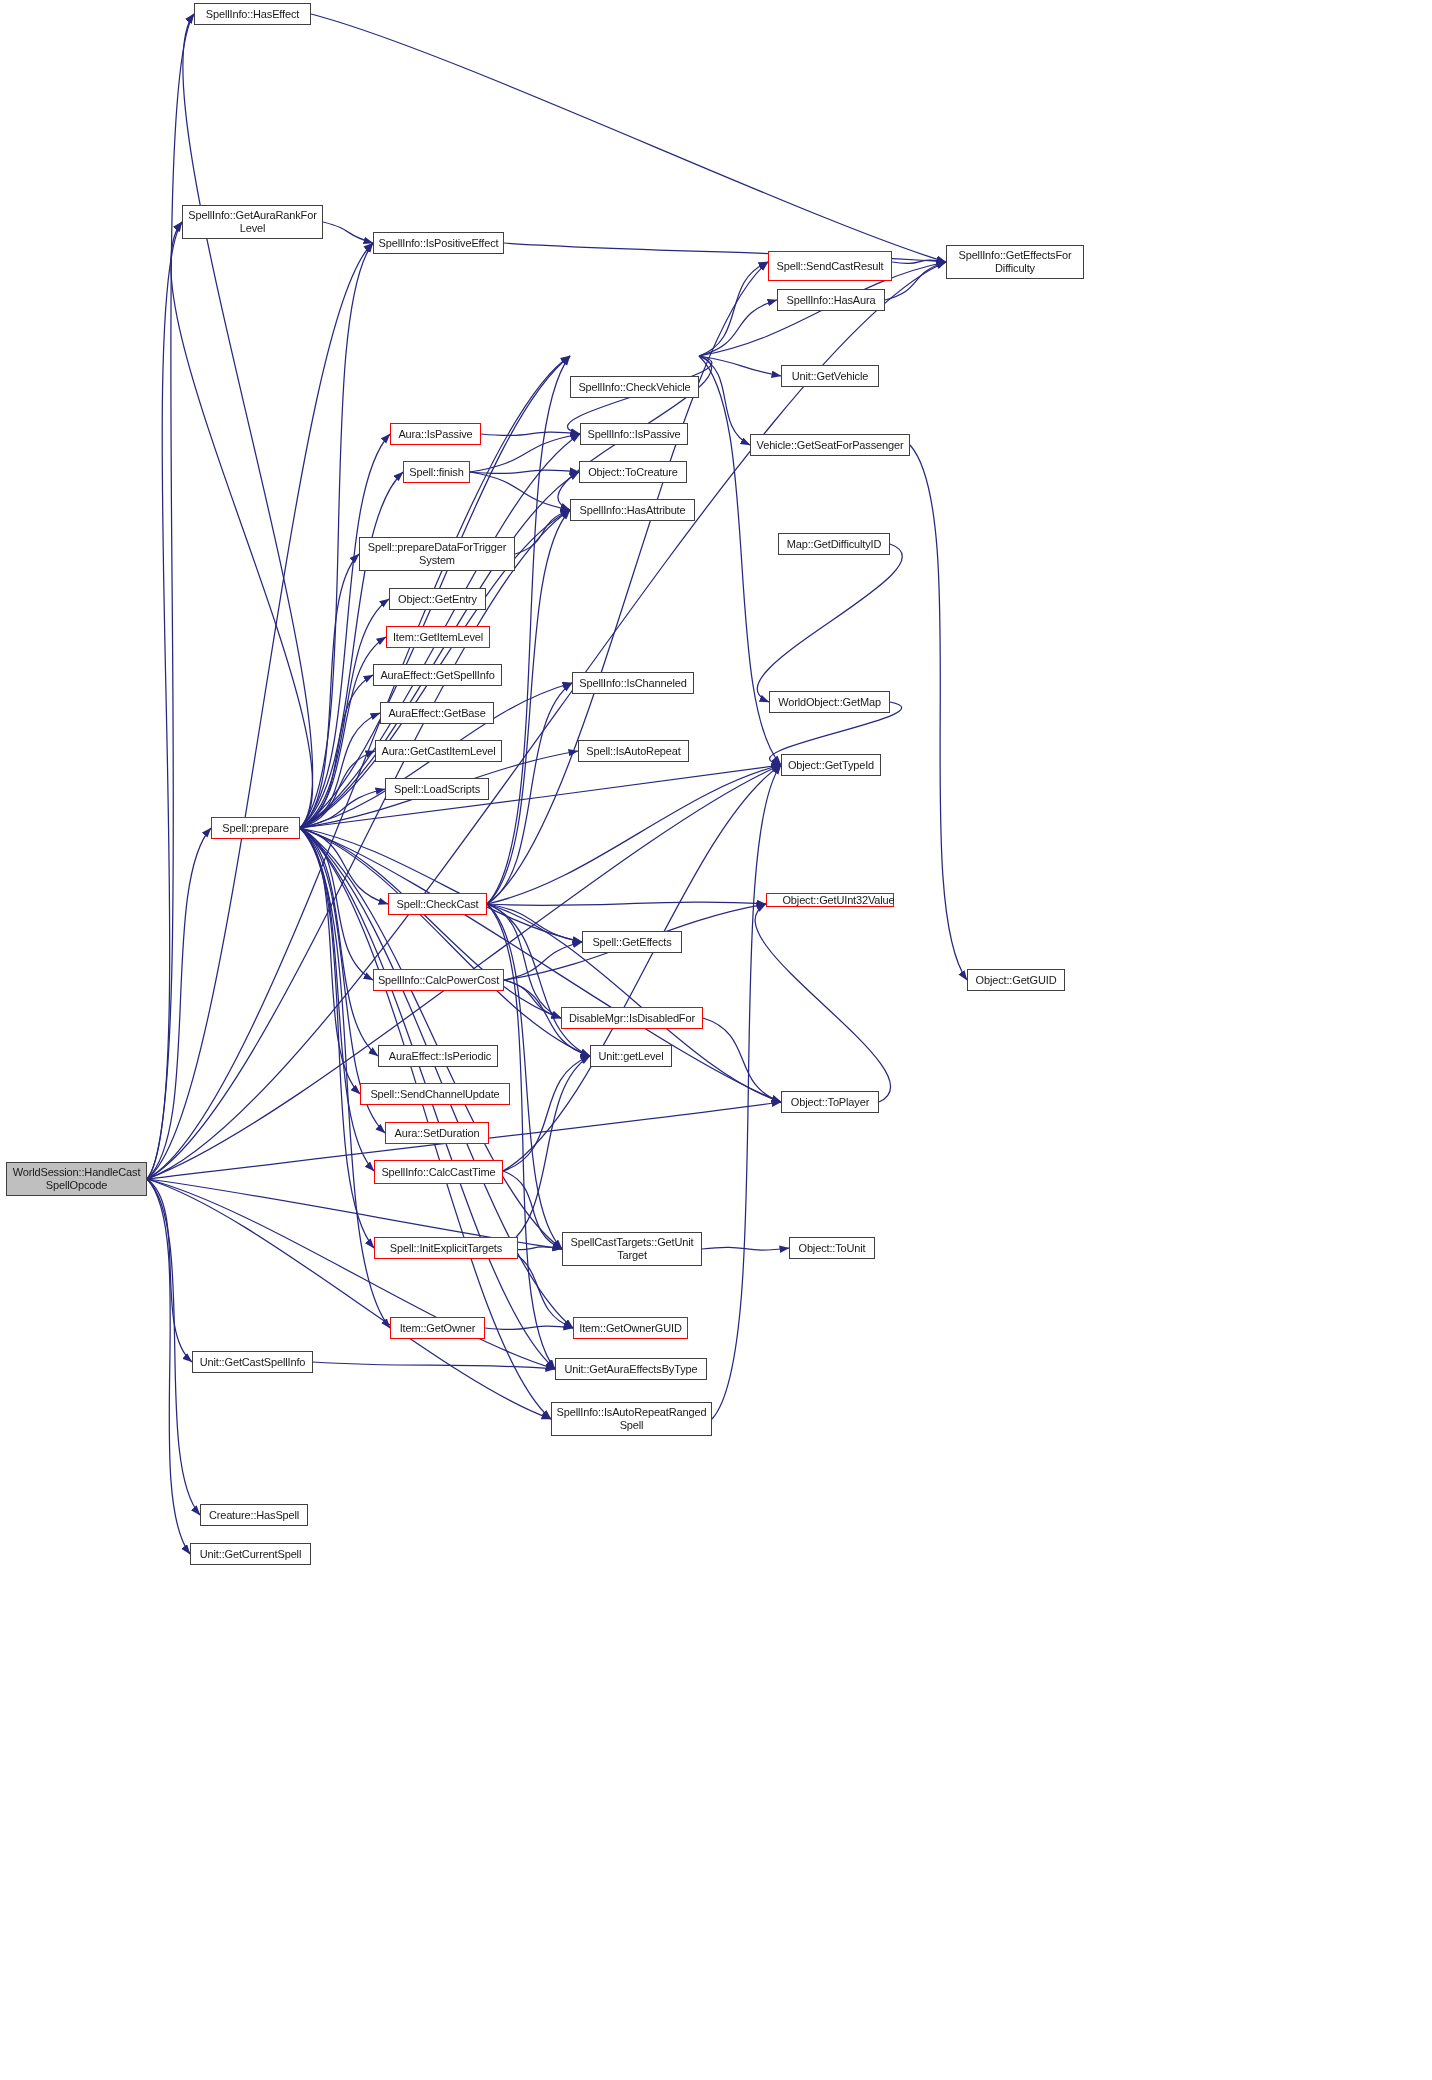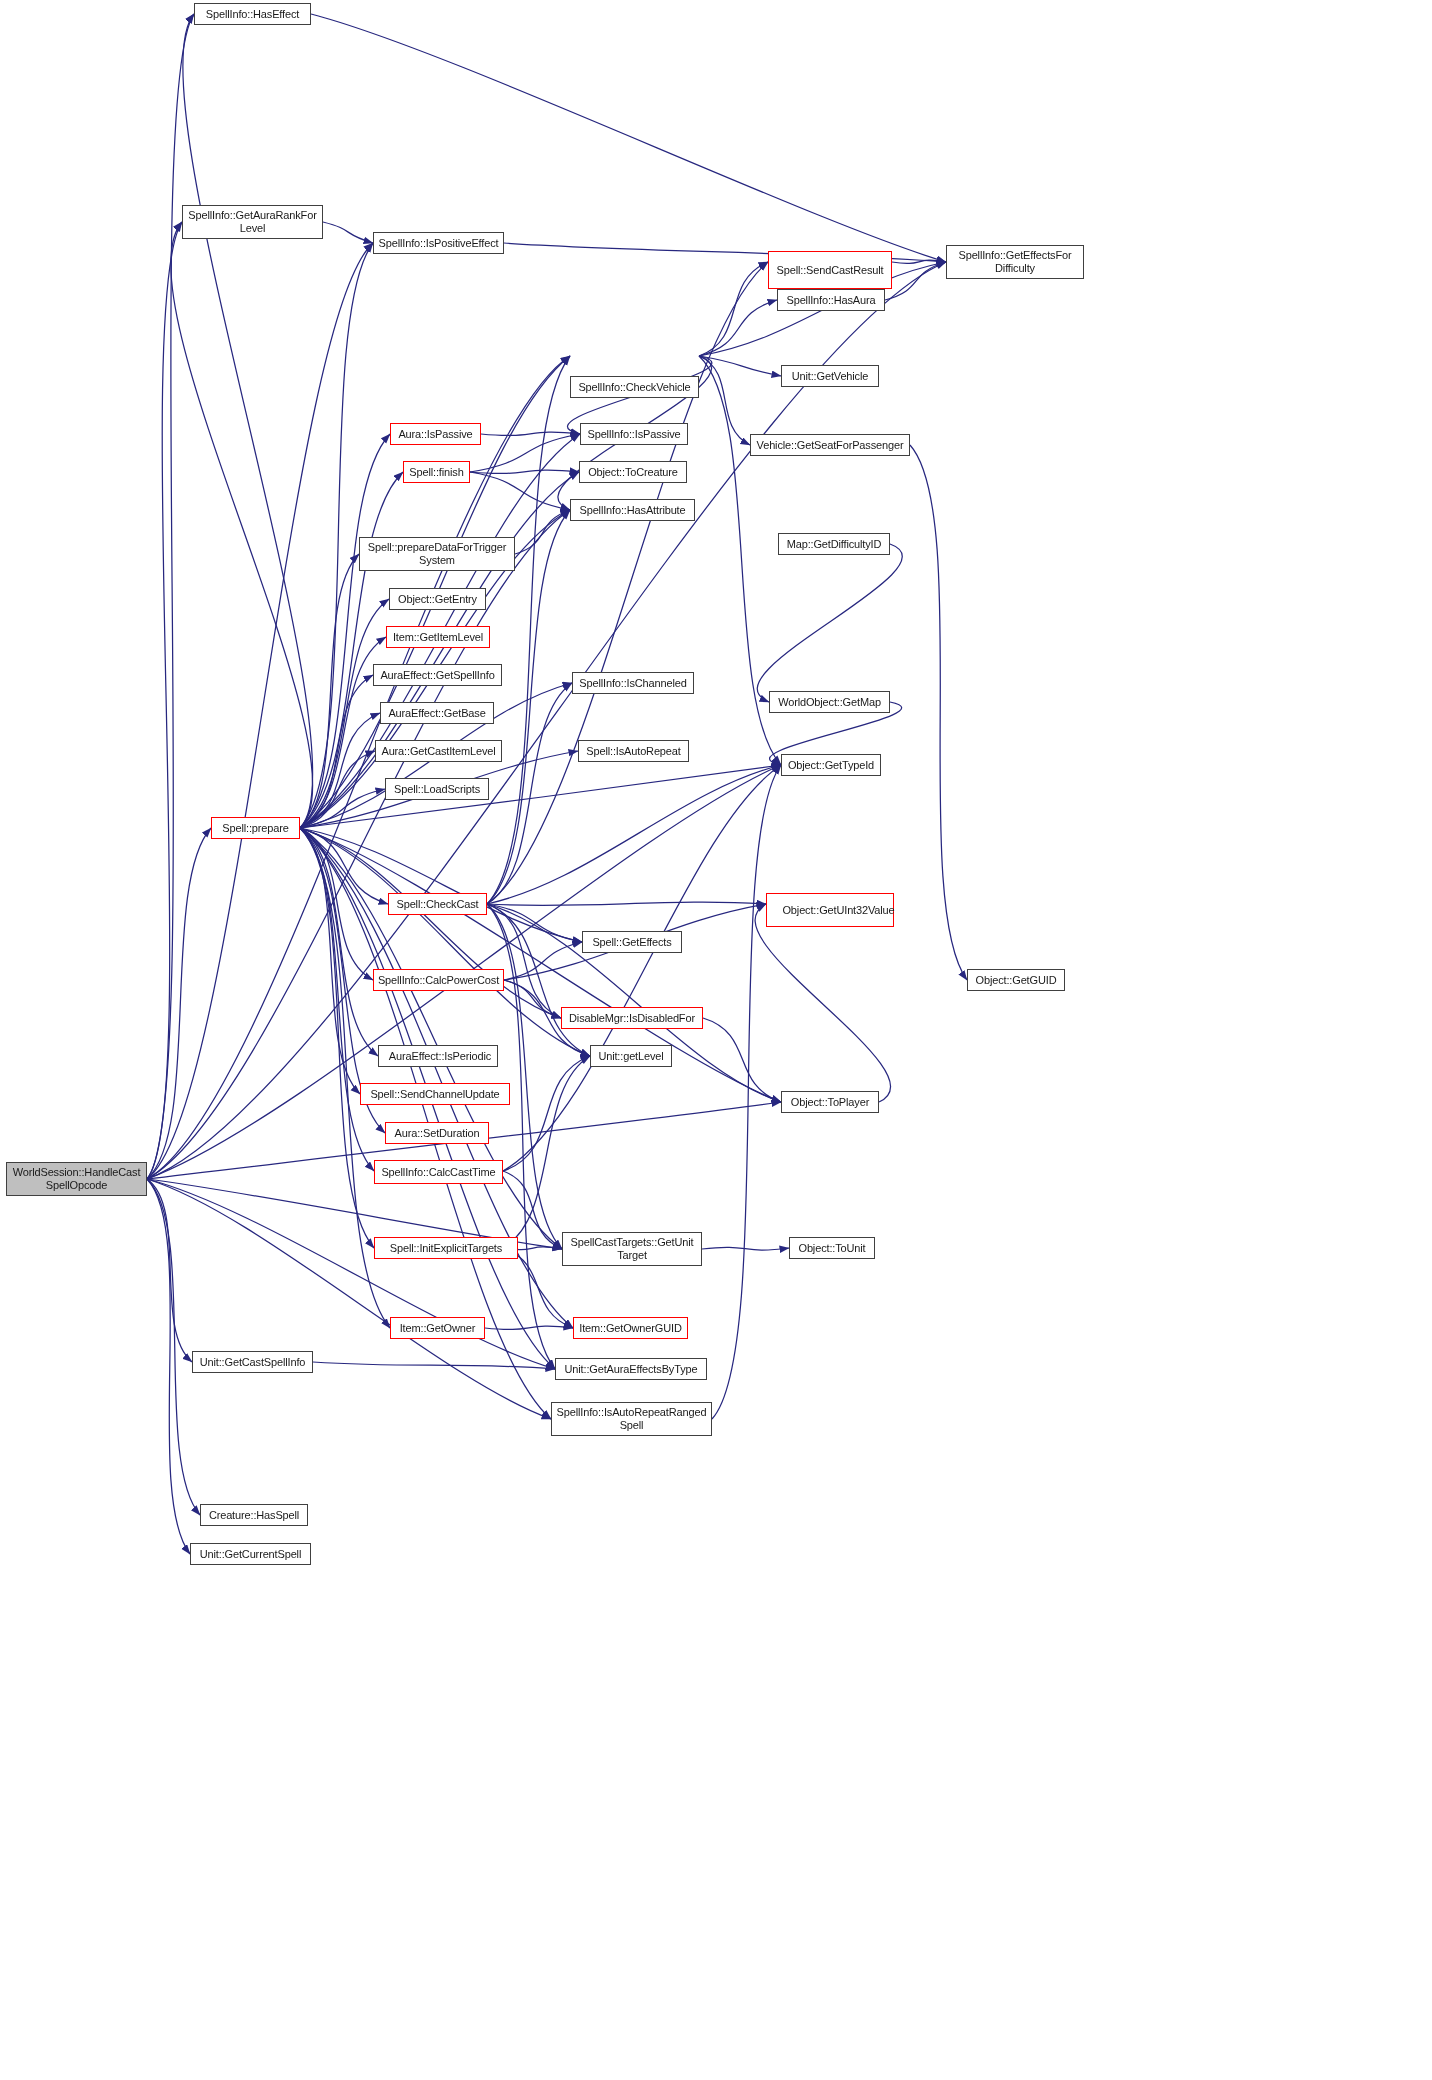--- a/index.html
+++ b/index.html
@@ -166,21 +166,21 @@
         <path d="M 712,1419 C 775.02,1350 722.58,843.2 781,765" fill="none" stroke="#27277f" stroke-width="1.25" marker-end="url(#arrow)"></path>
       </g>
   </svg>
   <div id="node-layer">
       <div class="gnode root" style="left: 6px; top: 1162px; width: 141px; height: 34px;">WorldSession::HandleCast
 SpellOpcode</div>
       <div class="gnode" style="left: 194px; top: 3px; width: 117px; height: 22px;">SpellInfo::HasEffect</div>
       <div class="gnode" style="left: 182px; top: 205px; width: 141px; height: 34px;">SpellInfo::GetAuraRankFor
 Level</div>
       <div class="gnode" style="left: 373px; top: 232px; width: 131px; height: 22px;">SpellInfo::IsPositiveEffect</div>
-      <div class="gnode red" style="left: 768px; top: 251px; width: 124px; height: 38px;">Spell::SendCastResult</div>
+      <div class="gnode red" style="left: 768px; top: 251px; width: 124px; height: 30px;">Spell::SendCastResult</div>
       <div class="gnode" style="left: 946px; top: 245px; width: 138px; height: 34px;">SpellInfo::GetEffectsFor
 Difficulty</div>
       <div class="gnode" style="left: 777px; top: 289px; width: 108px; height: 22px;">SpellInfo::HasAura</div>
       <div class="gnode" style="left: 570px; top: 345px; width: 129px; height: 22px; margin-top: 31px;">SpellInfo::CheckVehicle</div>
       <div class="gnode" style="left: 781px; top: 365px; width: 98px; height: 22px;">Unit::GetVehicle</div>
       <div class="gnode" style="left: 750px; top: 434px; width: 160px; height: 22px;">Vehicle::GetSeatForPassenger</div>
       <div class="gnode" style="left: 580px; top: 423px; width: 108px; height: 22px;">SpellInfo::IsPassive</div>
       <div class="gnode red" style="left: 390px; top: 423px; width: 91px; height: 22px;">Aura::IsPassive</div>
       <div class="gnode" style="left: 579px; top: 461px; width: 108px; height: 22px;">Object::ToCreature</div>
       <div class="gnode red" style="left: 403px; top: 461px; width: 67px; height: 22px;">Spell::finish</div>
@@ -193,21 +193,21 @@
       <div class="gnode" style="left: 373px; top: 664px; width: 129px; height: 22px;">AuraEffect::GetSpellInfo</div>
       <div class="gnode" style="left: 572px; top: 672px; width: 122px; height: 22px;">SpellInfo::IsChanneled</div>
       <div class="gnode" style="left: 769px; top: 691px; width: 121px; height: 22px;">WorldObject::GetMap</div>
       <div class="gnode" style="left: 380px; top: 702px; width: 114px; height: 22px;">AuraEffect::GetBase</div>
       <div class="gnode" style="left: 578px; top: 740px; width: 111px; height: 22px;">Spell::IsAutoRepeat</div>
       <div class="gnode" style="left: 375px; top: 740px; width: 127px; height: 22px;">Aura::GetCastItemLevel</div>
       <div class="gnode" style="left: 781px; top: 754px; width: 100px; height: 22px;">Object::GetTypeId</div>
       <div class="gnode" style="left: 385px; top: 778px; width: 104px; height: 22px;">Spell::LoadScripts</div>
       <div class="gnode red" style="left: 211px; top: 817px; width: 89px; height: 22px;">Spell::prepare</div>
       <div class="gnode red" style="left: 388px; top: 893px; width: 99px; height: 22px;">Spell::CheckCast</div>
-      <div class="gnode red" style="left: 766px; top: 893px; width: 128px; height: 34px; padding-left: 20px;">Object::GetUInt32Value</div>
+      <div class="gnode red" style="left: 766px; top: 893px; width: 128px; height: 14px; padding-left: 20px;">Object::GetUInt32Value</div>
       <div class="gnode" style="left: 582px; top: 931px; width: 100px; height: 22px;">Spell::GetEffects</div>
       <div class="gnode" style="left: 967px; top: 969px; width: 98px; height: 22px;">Object::GetGUID</div>
       <div class="gnode red" style="left: 373px; top: 969px; width: 131px; height: 22px;">SpellInfo::CalcPowerCost</div>
       <div class="gnode red" style="left: 561px; top: 1007px; width: 142px; height: 22px;">DisableMgr::IsDisabledFor</div>
       <div class="gnode" style="left: 590px; top: 1045px; width: 82px; height: 22px;">Unit::getLevel</div>
       <div class="gnode" style="left: 378px; top: 1045px; width: 120px; height: 22px; padding-left: 7px;">AuraEffect::IsPeriodic</div>
       <div class="gnode red" style="left: 360px; top: 1083px; width: 150px; height: 22px;">Spell::SendChannelUpdate</div>
       <div class="gnode" style="left: 781px; top: 1091px; width: 98px; height: 22px;">Object::ToPlayer</div>
       <div class="gnode red" style="left: 385px; top: 1122px; width: 104px; height: 22px;">Aura::SetDuration</div>
       <div class="gnode red" style="left: 374px; top: 1160px; width: 129px; height: 24px;">SpellInfo::CalcCastTime</div>

